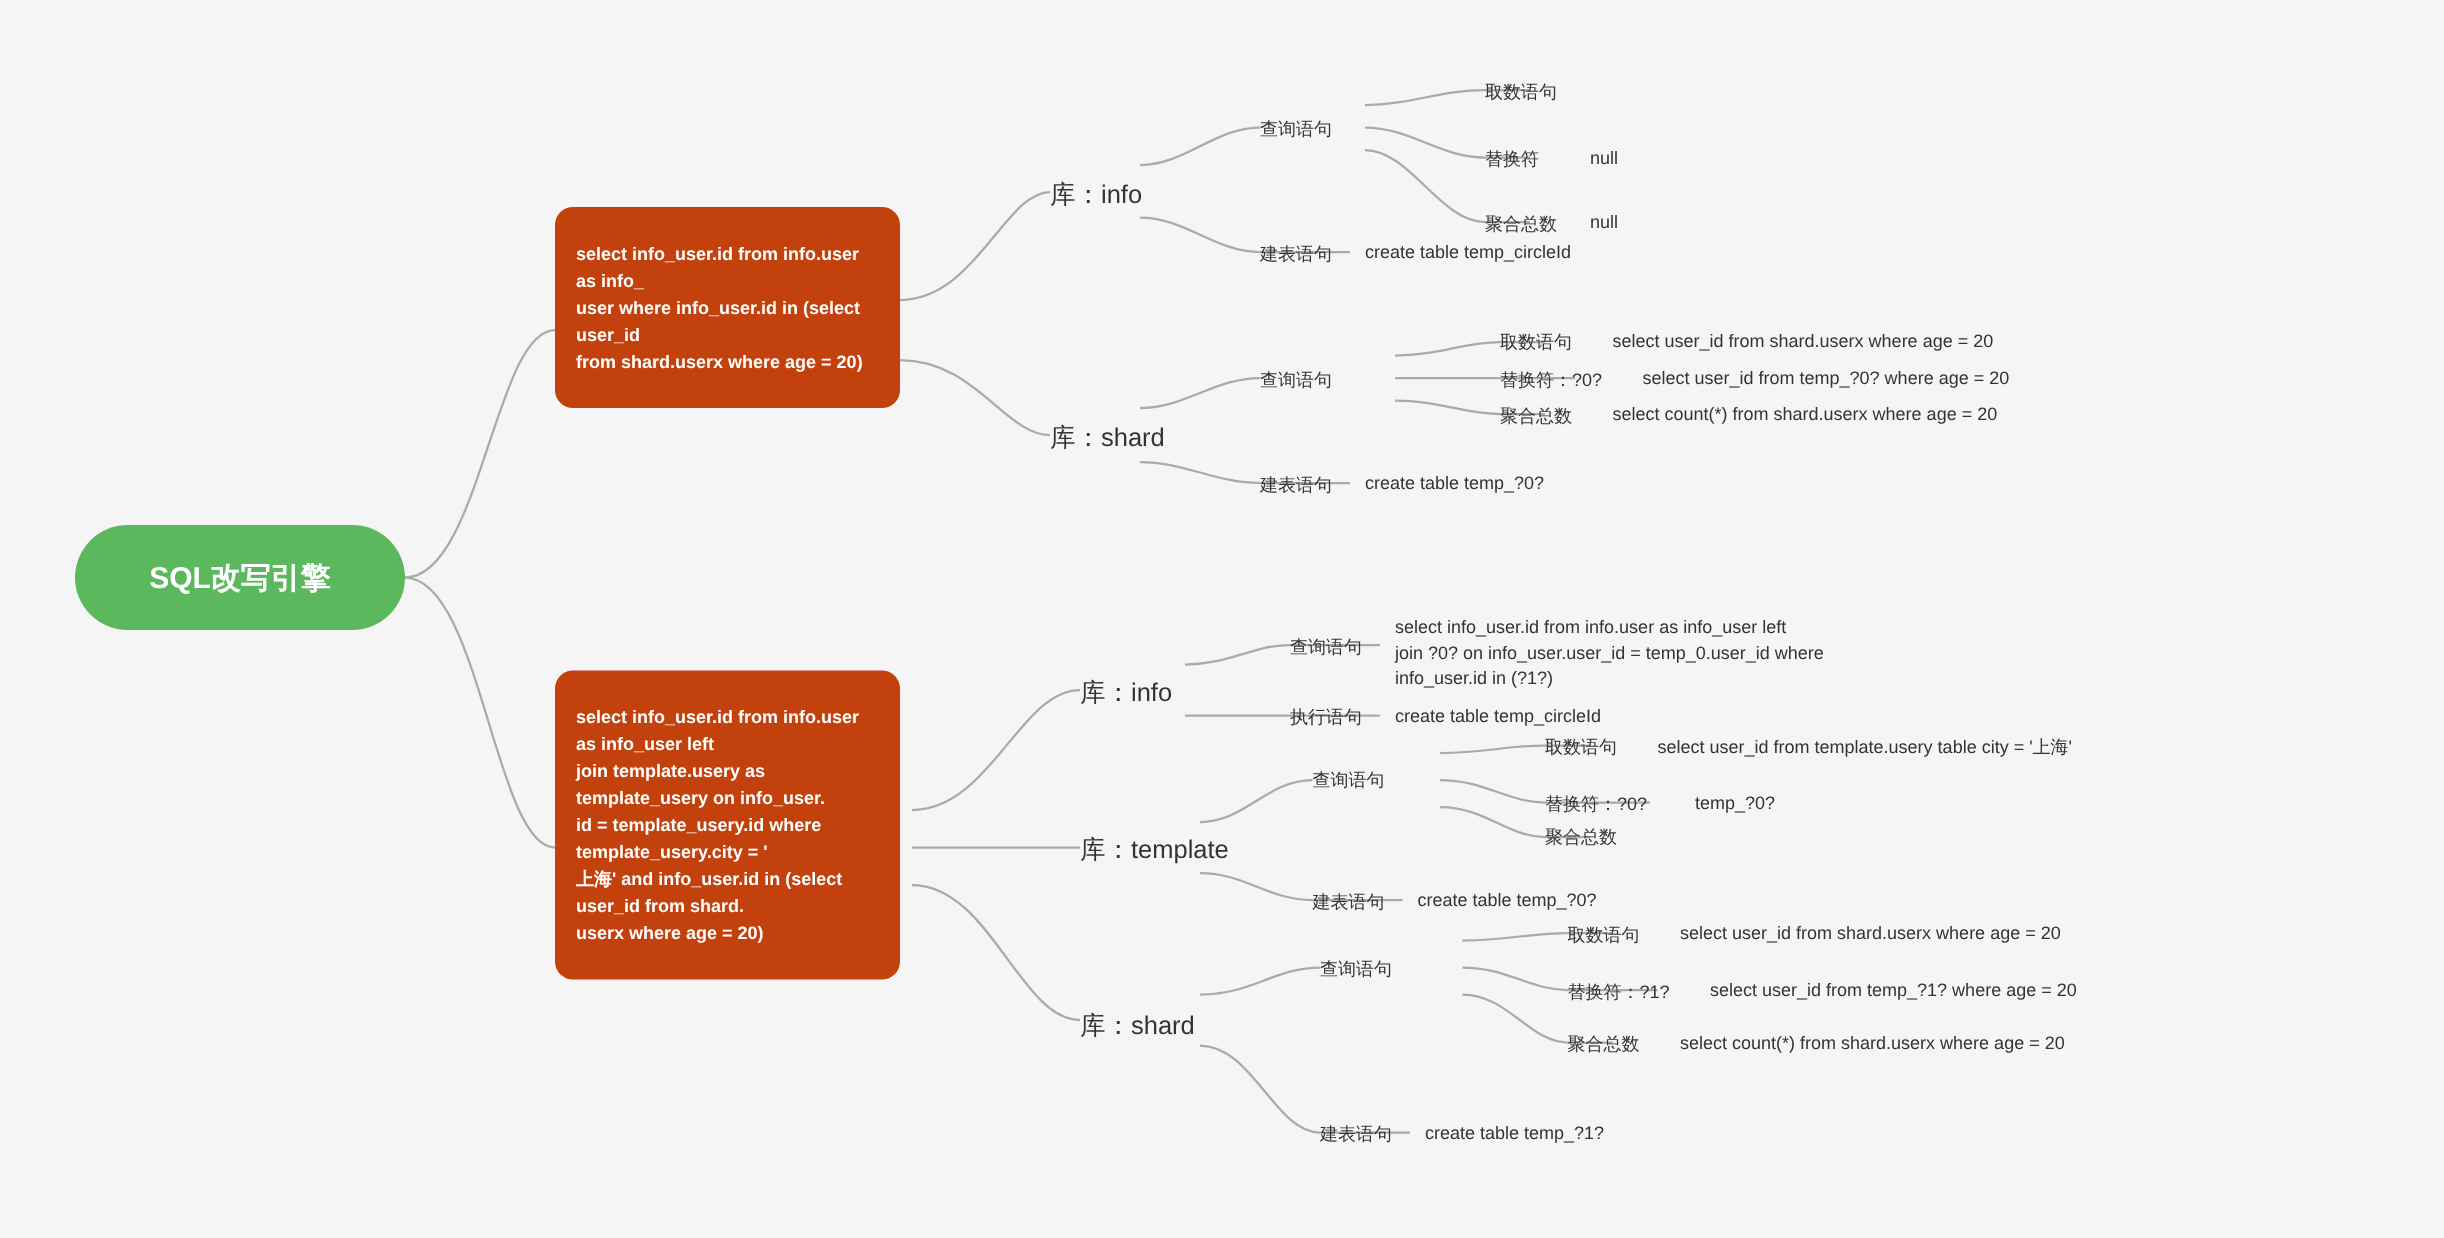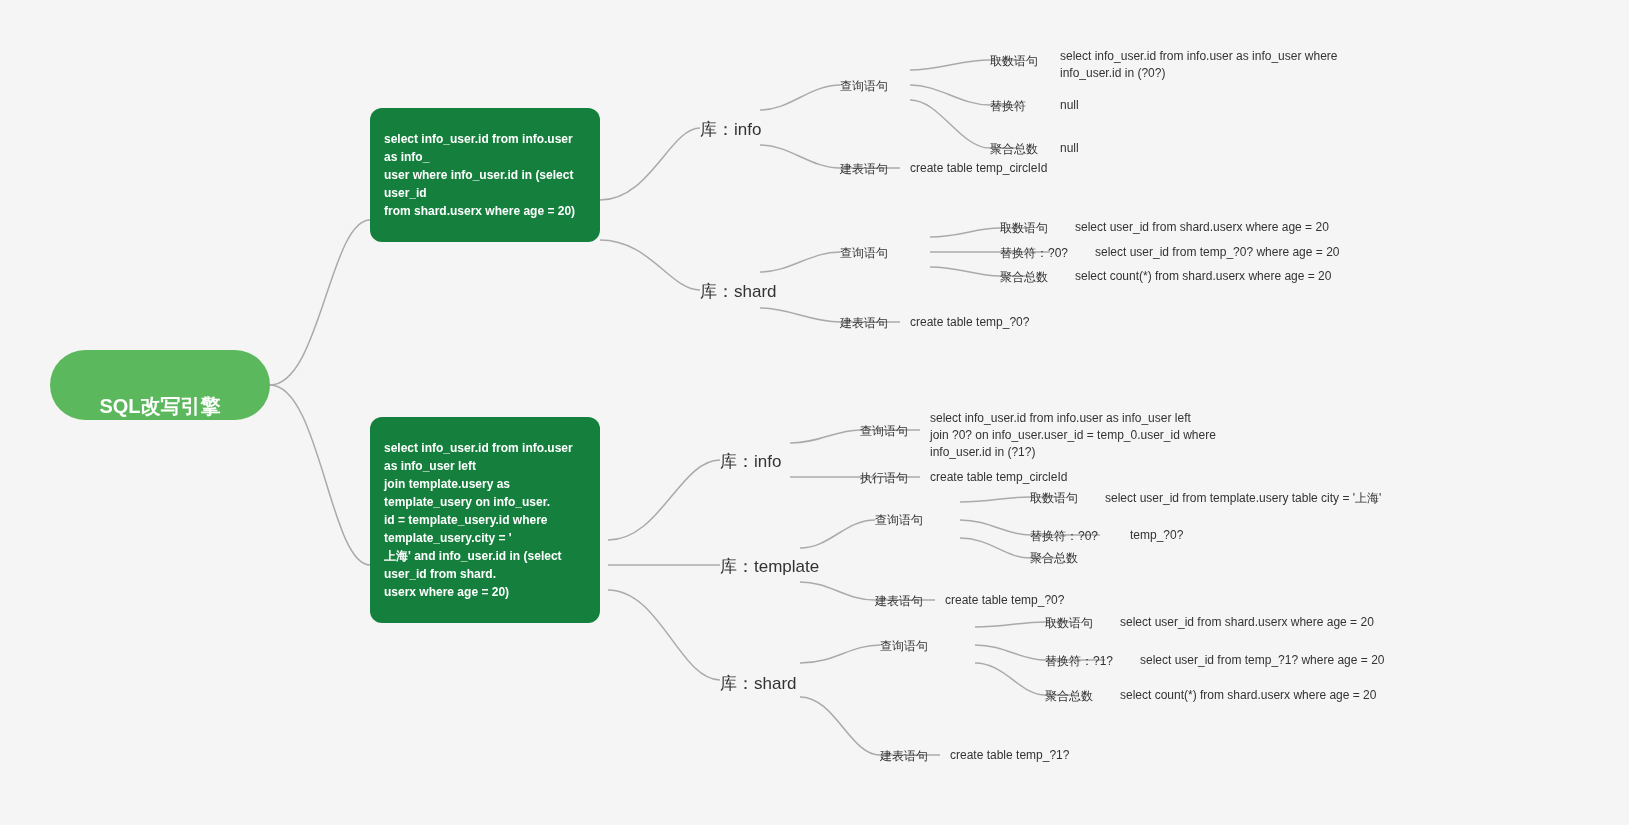--- a/index.html
+++ b/index.html
@@ -30,39 +30,40 @@
     
     .root-node {
       position: absolute;
       left: 50px;
       top: 350px;
       width: 220px;
       height: 70px;
       background: #5cb85c;
       border-radius: 35px;
       display: flex;
-      align-items: flex-end;
+      align-items: center;
       justify-content: center;
       color: white;
       font-size: 20px;
       font-weight: bold;
       transform: translateY(-50%);
     }
 
     
     .l1-node {
       position: absolute;
       width: 230px;
-      background: #15803d;
+      background: #c2410c;
       border-radius: 12px;
       color: white;
       font-size: 12px;
       font-weight: bold;
       padding: 22px 14px;
       line-height: 1.5;
+      margin-top: 30px;
     }
 
     
     .l2-node {
       position: absolute;
       font-size: 17px;
       color: #333;
       white-space: nowrap;
     }
 
@@ -197,23 +198,20 @@
     <span>库：info</span>
   </div>
 
   <div class="l3-node" style="left:840px; top:78px;">
     <span>查询语句</span>
   </div>
 
   <div class="l3-node" style="left:990px; top:53px;">
     <span>取数语句</span>
   </div>
-  <div class="l4-node" style="left:1060px; top:48px; max-width:400px; white-space:normal; line-height:1.4;">
-    <span>select info_user.id from info.user as info_user where<br>info_user.id in (?0?)</span>
-  </div>
 
   <div class="l3-node" style="left:990px; top:98px;">
     <span>替换符</span>
   </div>
   <div class="l4-node" style="left:1060px; top:98px;">
     <span>null</span>
   </div>
 
   <div class="l3-node" style="left:990px; top:141px;">
     <span>聚合总数</span>

